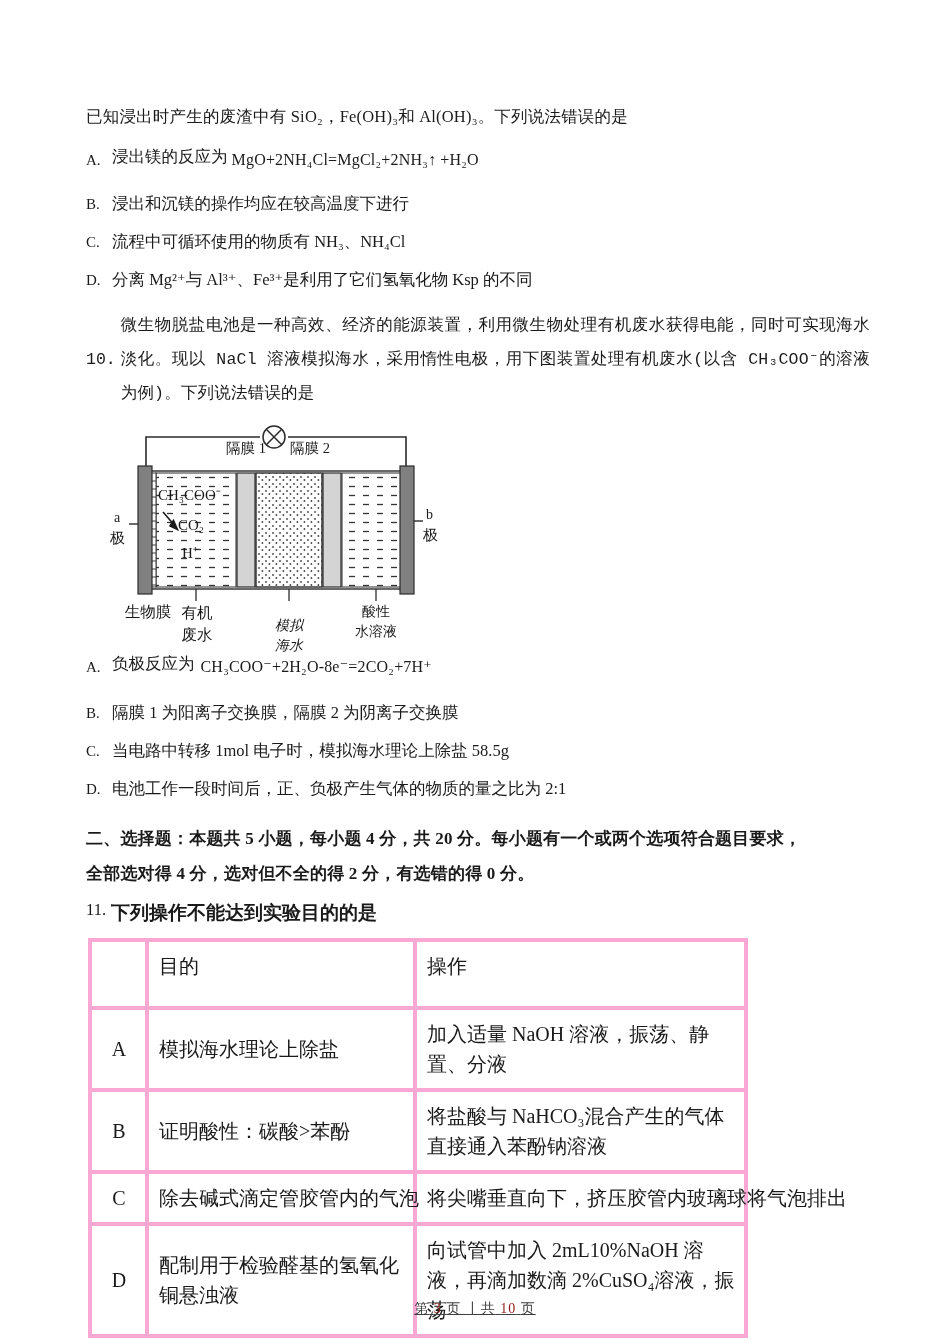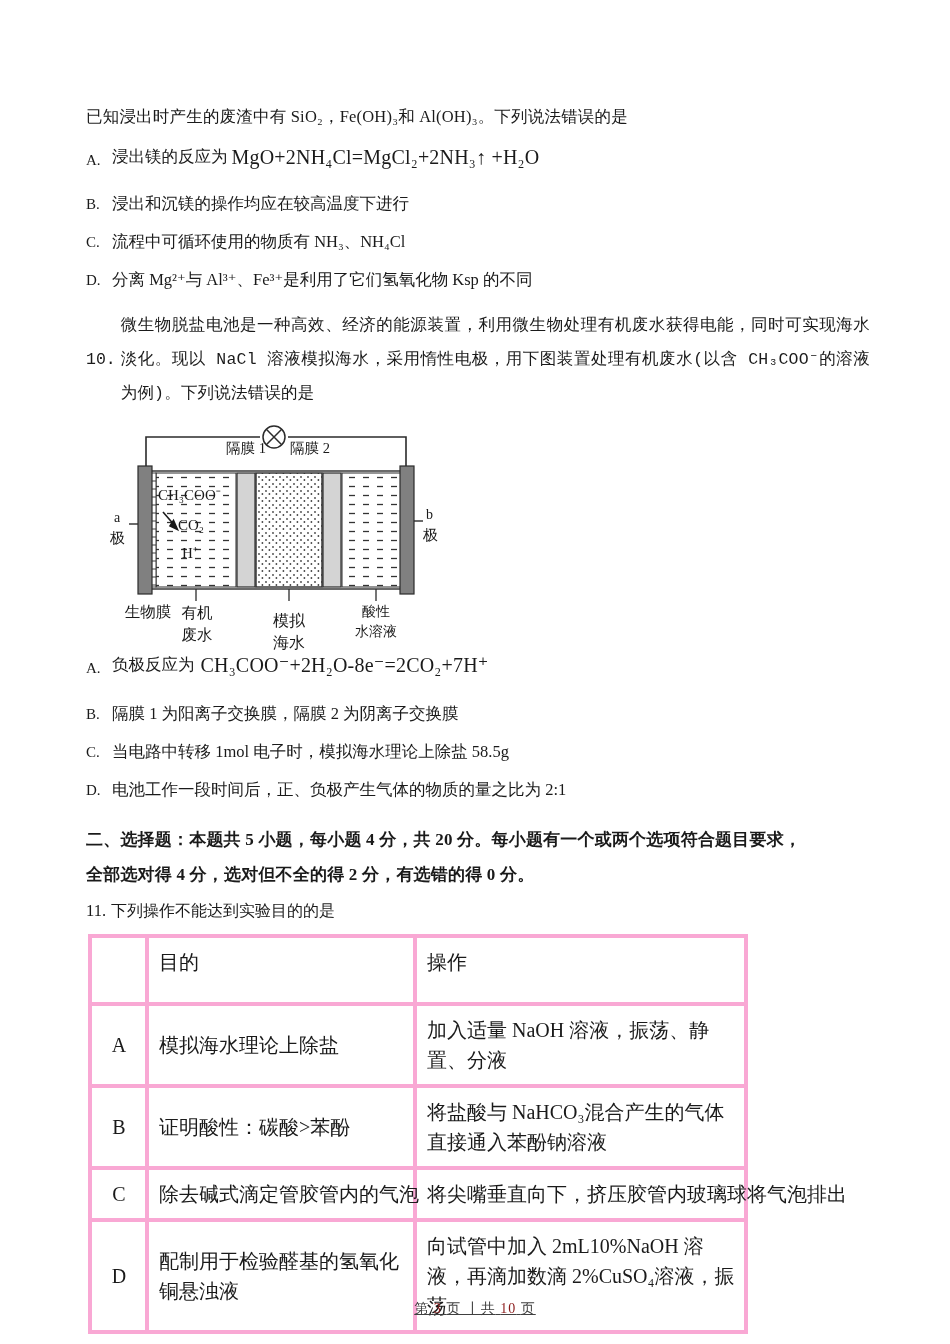--- a/index.html
+++ b/index.html
@@ -40,21 +40,21 @@
     font-size: 16.5px;
   }
   .opt-letter {
     width: 26px;
     flex: none;
     font-size: 15px;
   }
   .opt-body { flex: 1; }
 
   .eq {
-    font-size: 20px;
+    font-size: 16px;
     letter-spacing: 0.2px;
     white-space: nowrap;
   }
 
   .opt-inline-eq {
     display: flex;
     align-items: flex-end;
   }
   .opt-inline-eq .lead { font-size: 16.5px; padding-bottom: 1px; }
 
@@ -230,21 +230,21 @@
       <div style="position:absolute; left:68px; top:98px; font-size:15px; font-family:'Liberation Serif',serif;">CO₂</div>
       <div style="position:absolute; left:72px; top:123px; font-size:15px; font-family:'Liberation Serif',serif;">H⁺</div>
 
       <div style="position:absolute; left:-2px; top:183px; font-size:15.5px; width:80px; text-align:center;">生物膜</div>
 
       <div style="position:absolute; left:62px; top:183px; width:50px; text-align:center; font-size:15.5px; line-height:1.4;">
         <div>有机</div>
         <div>废水</div>
       </div>
 
-      <div style="position:absolute; left:154px; top:191px; width:50px; text-align:center; font-size:16px; line-height:1.4;">
+      <div style="position:absolute; left:154px; top:197px; width:50px; text-align:center; font-size:14px; line-height:1.4;font-style:italic;">
         <div>模拟</div>
         <div>海水</div>
       </div>
 
       <div style="position:absolute; left:232px; top:183px; width:68px; text-align:center; font-size:14px; line-height:1.4;">
         <div>酸性</div>
         <div>水溶液</div>
       </div>
     </div>
 
@@ -271,21 +271,21 @@
     <div class="opt" style="margin-bottom:22px;">
       <span class="opt-letter">D.</span>
       <span class="opt-body">电池工作一段时间后，正、负极产生气体的物质的量之比为 2:1</span>
     </div>
 
     <div class="sec-head">二、选择题：本题共 5 小题，每小题 4 分，共 20 分。每小题有一个或两个选项符合题目要求，</div>
     <div class="sec-head" style="margin-bottom:8px;">全部选对得 4 分，选对但不全的得 2 分，有选错的得 0 分。</div>
 
     <div style="display:flex; align-items:flex-start; margin-bottom:12px;">
       <span style="flex:none; font-size:16.5px; margin-right:5px;">11.</span>
-      <span style="font-size:16px;">下列操作不能达到实验目的的是</span>
+      <span style="font-size:19px;font-weight:bold;">下列操作不能达到实验目的的是</span>
     </div>
 
     <table class="qtable">
       <tbody>
         <tr>
           <td class="c-letter hdr-blank"></td>
           <td class="c-purpose hdr-blank" style="vertical-align:top;">目的</td>
           <td class="c-op hdr-blank" style="vertical-align:top;">操作</td>
         </tr>
         <tr>

